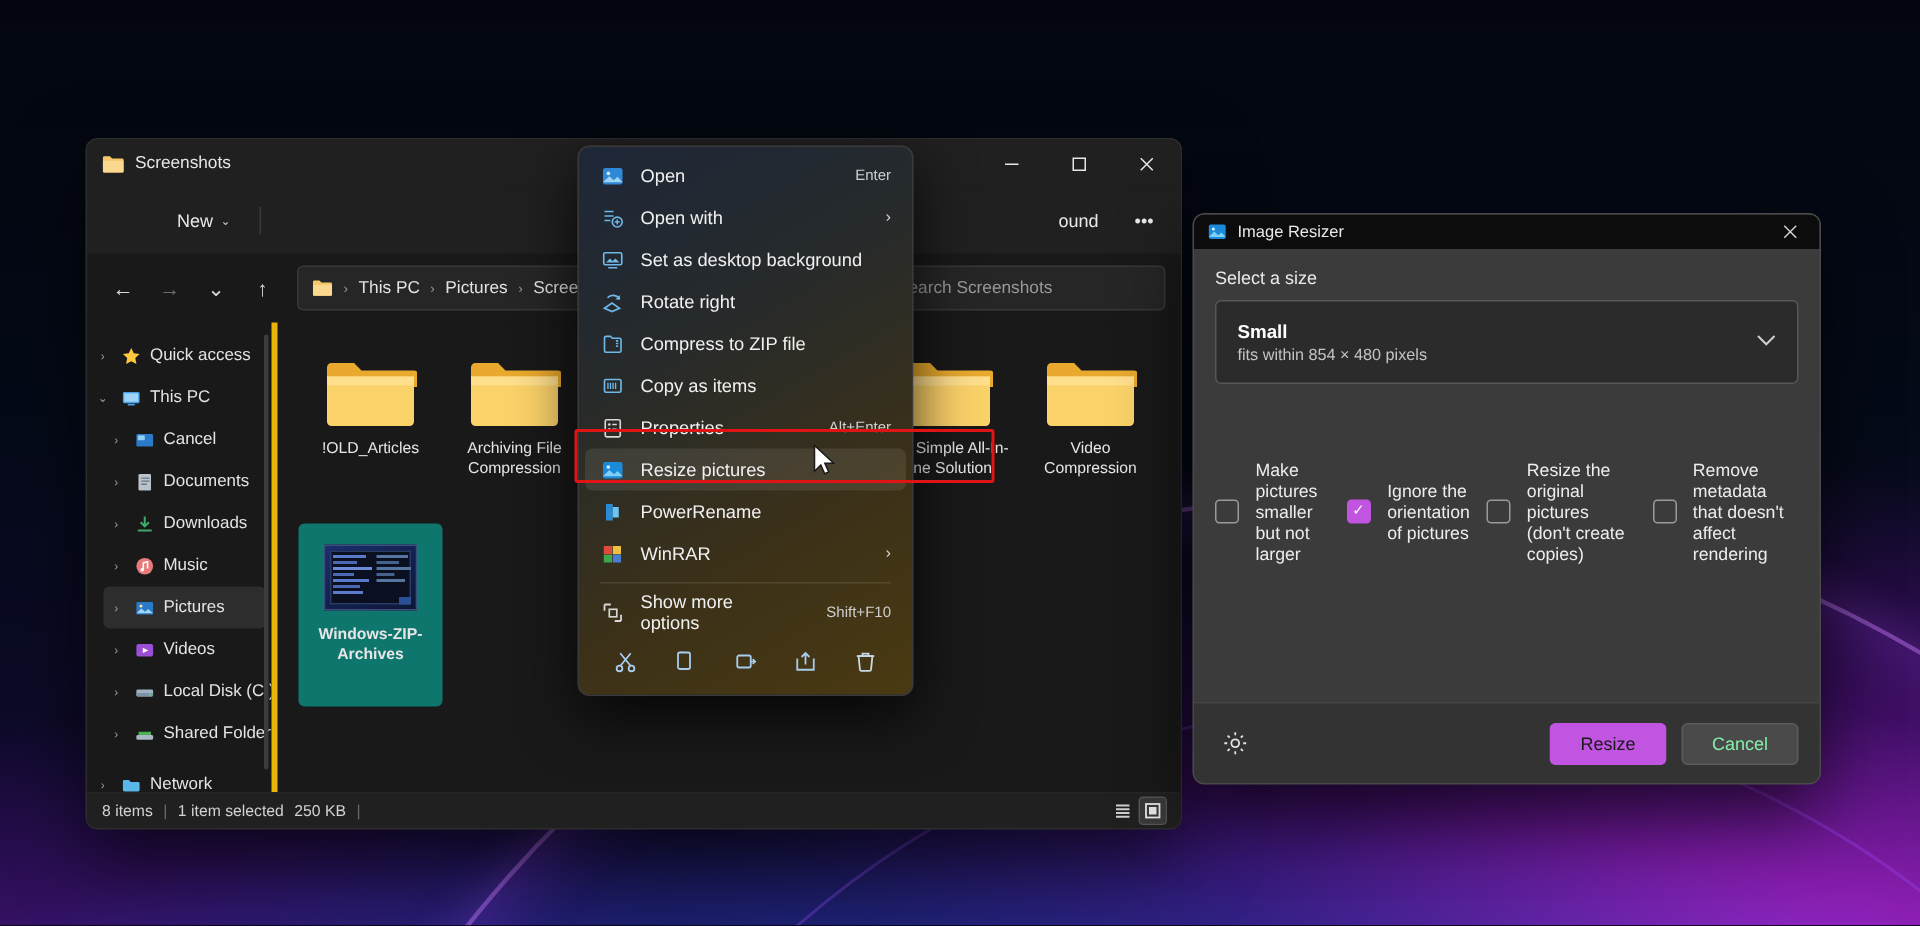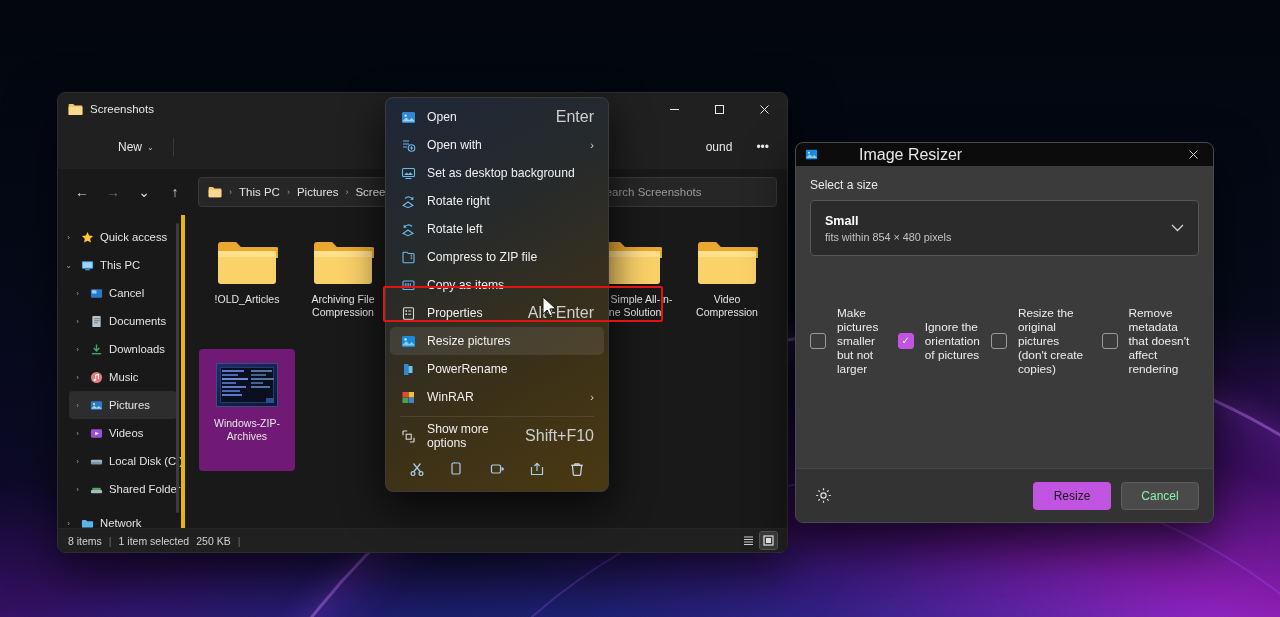--- a/index.html
+++ b/index.html
@@ -121,21 +121,21 @@
   .indent { margin-left: 11px; }
 
   .nav-scroll { position:absolute; right:2px; top:8px; width:3px; height:290px; background:#3c3c3c; border-radius:2px; }
 
   .content { flex:1 1 auto; background:#191919; border-left:4px solid #eab308; padding: 12px 8px 0 14px; position:relative; overflow:hidden; }
   .grid { display:flex; flex-wrap:wrap; gap: 0px; }
   .tile {
     width: 96px; height: 122px; border-radius: 4px;
     display:flex; flex-direction:column; align-items:center; padding-top: 10px;
   }
-  .tile.sel { background:#701a75; }
+  .tile.sel { background:#0f766e;font-weight:bold; }
   .folder-ico { width: 62px; height: 50px; margin-bottom: 6px; }
   .thumb {
     width: 62px; height: 44px; margin-bottom: 10px; margin-top:4px;
     border: 1px solid #3b4d7a; background:#0c1430; position:relative; overflow:hidden;
   }
   .tile-label {
     font-size: 10.5px; color:#e6e6e6; text-align:center; line-height: 13px;
     width: 88px; word-wrap: break-word;
   }
 
@@ -160,21 +160,21 @@
     padding: 5px 4px;
     margin-top: 37px;
   }
   .ctx-item {
     height: 28px; display:flex; align-items:center; gap:11px;
     padding: 0 10px; border-radius:5px; color:#f0f0f0; font-size:12.2px;
     position:relative;
   }
   .ctx-item.hl { background: rgba(255,255,255,0.09); }
   .ctx-ico { width:16px; height:16px; flex:0 0 16px; display:flex; align-items:center; justify-content:center; }
-  .ctx-accel { margin-left:auto; font-size: 16px; color:#cfcfcf;padding-left:21px; }
+  .ctx-accel { margin-left:auto; font-size: 10px; color:#cfcfcf;padding-left:21px; }
   .ctx-arrow { margin-left:auto; font-size: 11px; color:#d6d6d6; }
   .ctx-div { height:1px; background: rgba(255,255,255,0.10); margin: 5px 10px; }
   .ctx-actions { display:flex; align-items:center; justify-content:space-between; padding: 6px 13px 4px 13px; }
   .ctx-act { width:28px; height:26px; border-radius:4px; display:flex; align-items:center; justify-content:center; }
 
   .redbox {
     position:absolute; left:383px; top:286px; width:280px; height:36px;
     border: 2px solid #e01414; border-radius: 2px; pointer-events:none; z-index: 40;
   }
 
@@ -185,21 +185,21 @@
     position:absolute; left:795px; top:142px; width:419px; height:381px;
     background:#3b3b3b; border-radius:8px; border:1px solid #4a4a4a;
     box-shadow: 0 18px 48px rgba(0,0,0,0.65);
     overflow:hidden; display:flex; flex-direction:column;
   }
   .rz-title {
     height: 23px; flex:0 0 23px; background:#0c0c0c;
     display:flex; align-items:center; padding-left: 9px; gap:7px;
     position:relative;
   }
-  .rz-title-text { font-size: 16px; color:#e8e8e8;margin-left:34px; }
+  .rz-title-text { font-size: 11px; color:#e8e8e8; }
   .rz-close { position:absolute; right:0; top:0; width:40px; height:23px; display:flex; align-items:center; justify-content:center; color:#d8d8d8; font-size:10px; }
   .rz-body { flex:1 1 auto; padding: 12px 14px 0 14px; }
   .rz-label { font-size: 12px; color:#e9e9e9; margin-bottom: 8px; }
   .rz-combo {
     height: 56px; background:#2b2b2b; border:1px solid #575757; border-radius:4px;
     display:flex; align-items:center; padding: 0 14px; position:relative;
   }
   .rz-combo-main { font-size: 12.5px; color:#ffffff; font-weight:bold; margin-bottom:3px; }
   .rz-combo-sub { font-size: 10.8px; color:#c3c3c3; }
   .rz-combo-chev { position:absolute; right: 14px; color:#d2d2d2; font-size:11px; }
@@ -581,30 +581,20 @@
       <span class="ctx-ico">
         <svg width="15" height="15" viewBox="0 0 15 15">
             <path d="M4 4.5A5 5 0 0 1 12 5.5" fill="none" stroke="#6fb8e8" stroke-width="1.2"></path>
             <path d="M12.3 2.6v3.1H9.2z" fill="#6fb8e8"></path>
             <path d="M2 11.5l5-3.5 5 3.5-5 2.2z" fill="none" stroke="#6fb8e8" stroke-width="1.1"></path>
           </svg>
       </span>
       <span>Rotate right</span>
     </div>
 
-    <div class="ctx-item">
-      <span class="ctx-ico">
-        <svg width="15" height="15" viewBox="0 0 15 15">
-            <path d="M11 4.5A5 5 0 0 0 3 5.5" fill="none" stroke="#6fb8e8" stroke-width="1.2"></path>
-            <path d="M2.7 2.6v3.1h3.1z" fill="#6fb8e8"></path>
-            <path d="M2 11.5l5-3.5 5 3.5-5 2.2z" fill="none" stroke="#6fb8e8" stroke-width="1.1"></path>
-          </svg>
-      </span>
-      <span>Rotate left</span>
-    </div>
 
     <div class="ctx-item">
       <span class="ctx-ico">
         <svg width="15" height="15" viewBox="0 0 15 15">
             <path d="M2 3.2a1 1 0 0 1 1-1h3l1.2 1.3H12a1 1 0 0 1 1 1v7.3a1 1 0 0 1-1 1H3a1 1 0 0 1-1-1z" fill="none" stroke="#6fb8e8" stroke-width="1.1"></path>
             <path d="M9.6 5.2h1.6M9.6 7h1.6M9.6 8.8h1.6" stroke="#6fb8e8" stroke-width="1.1"></path>
           </svg>
       </span>
       <span>Compress to ZIP file</span>
     </div>

